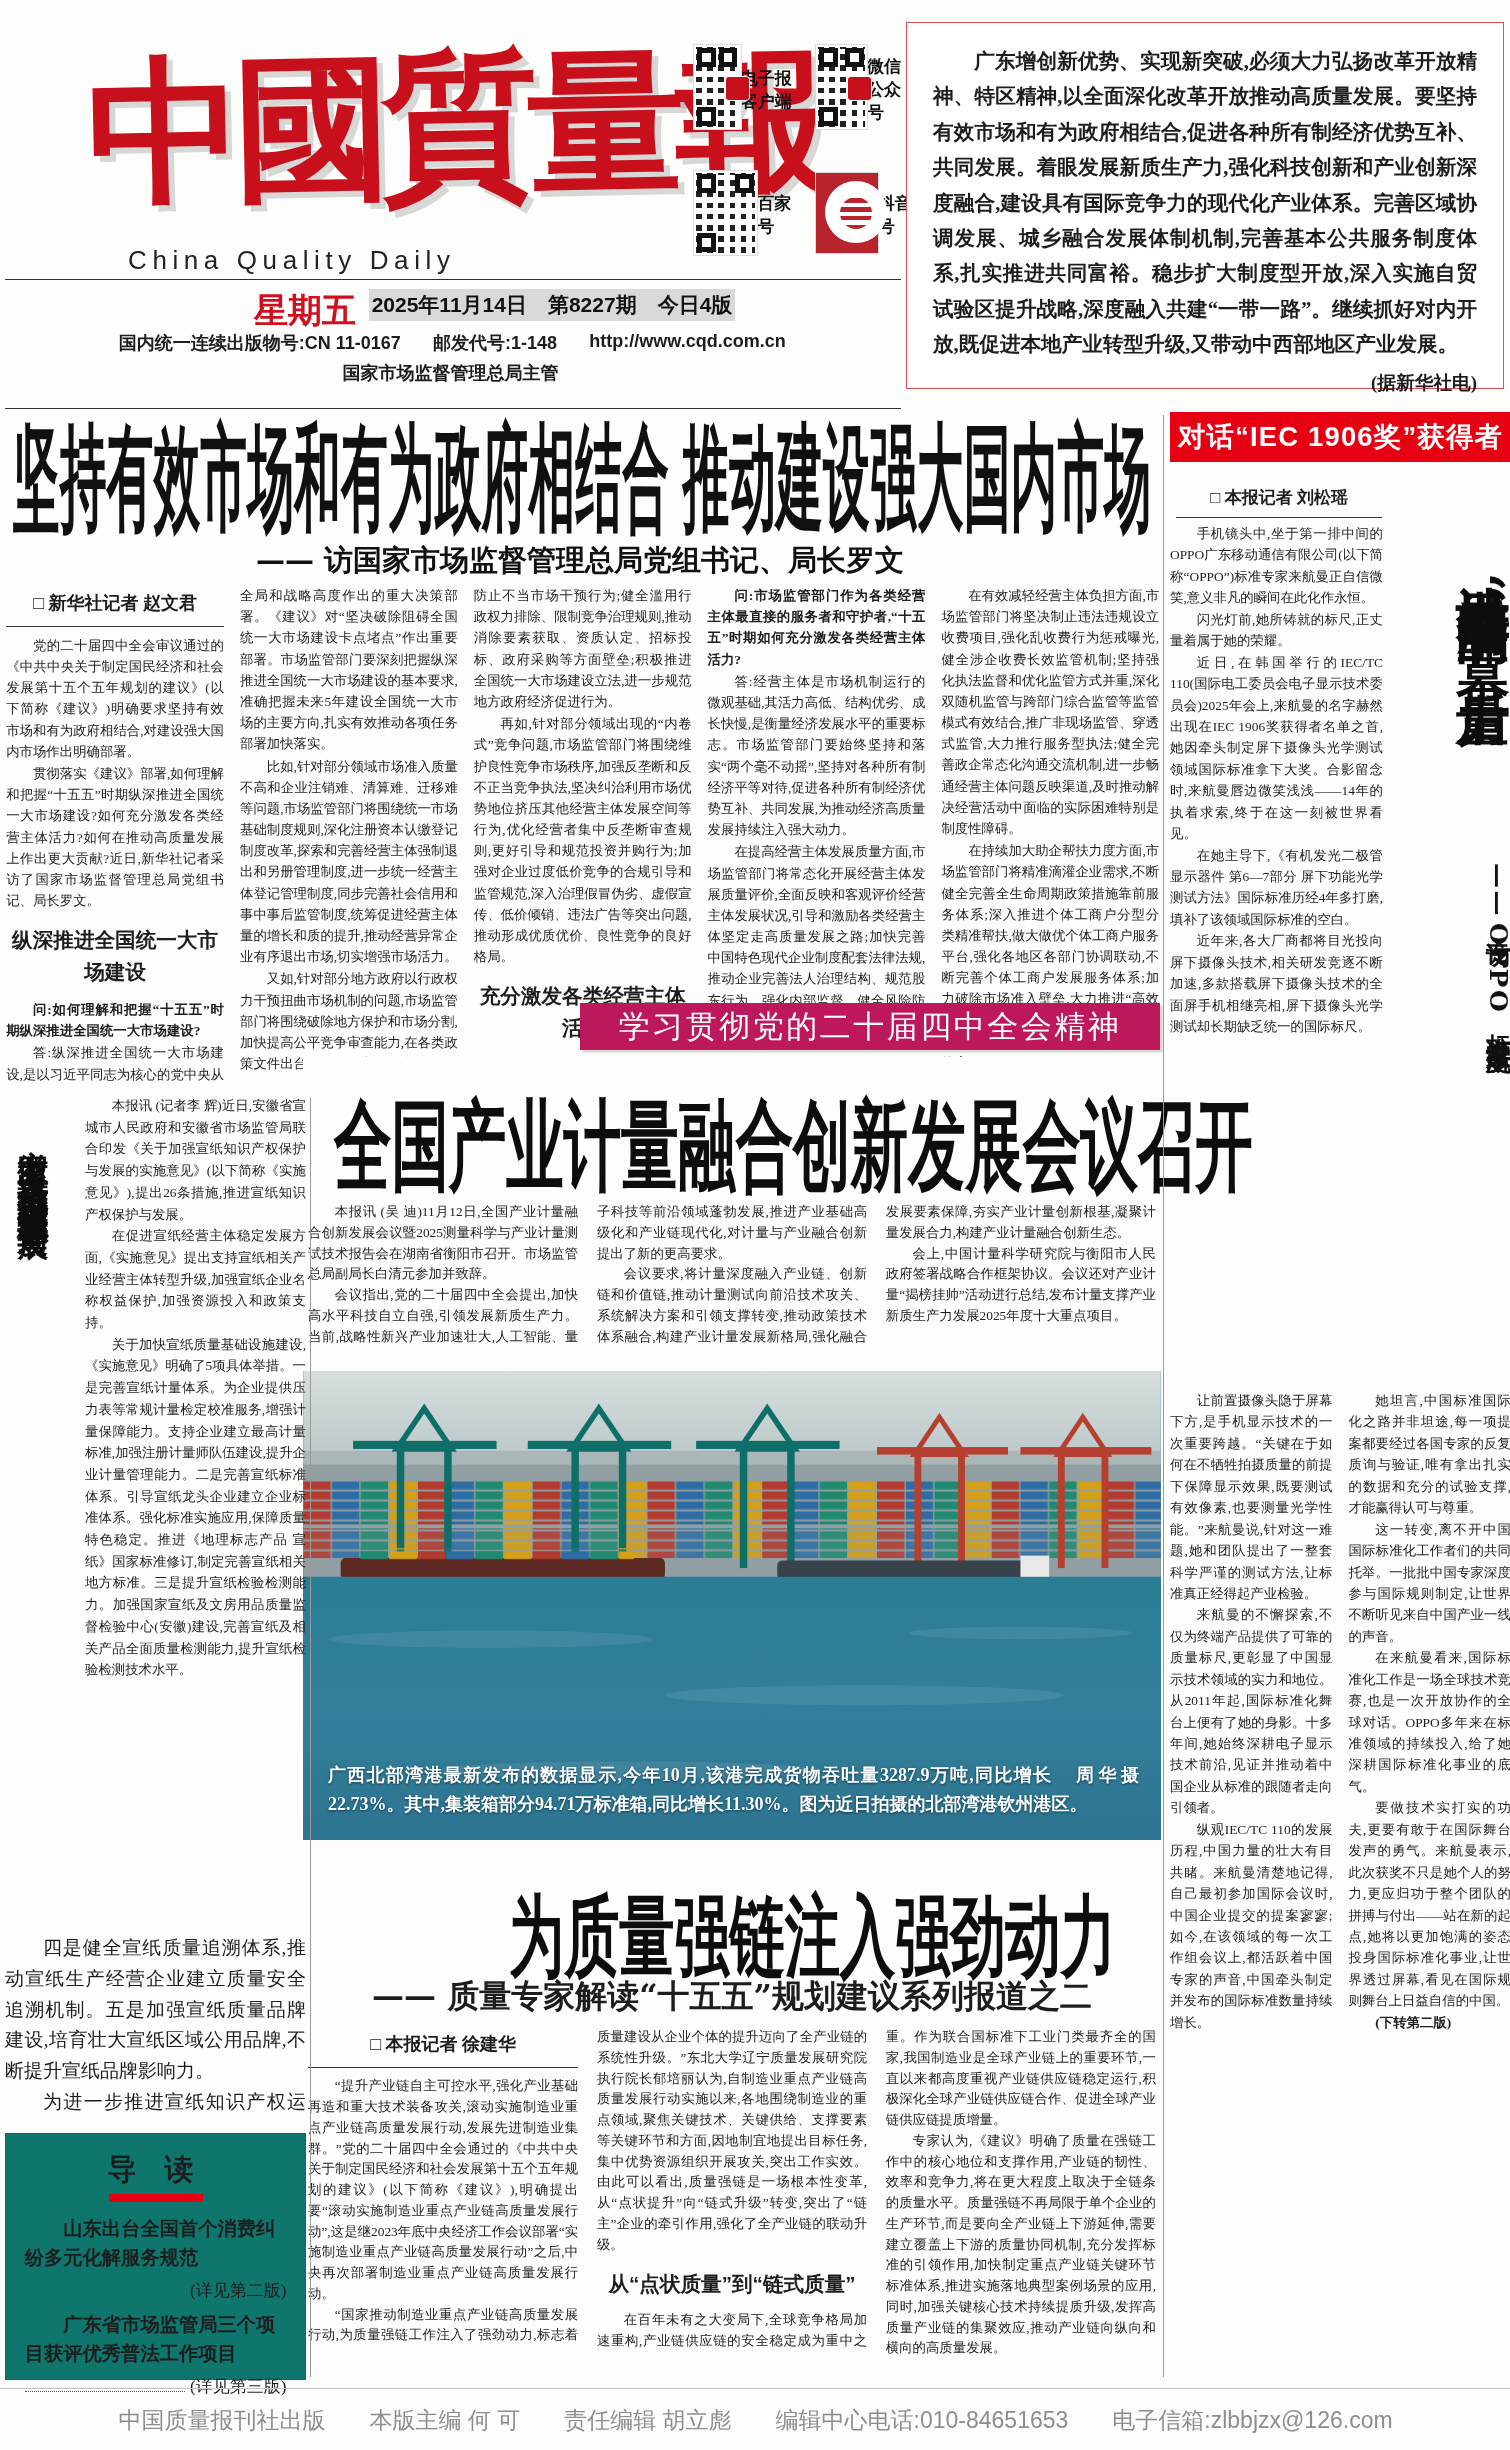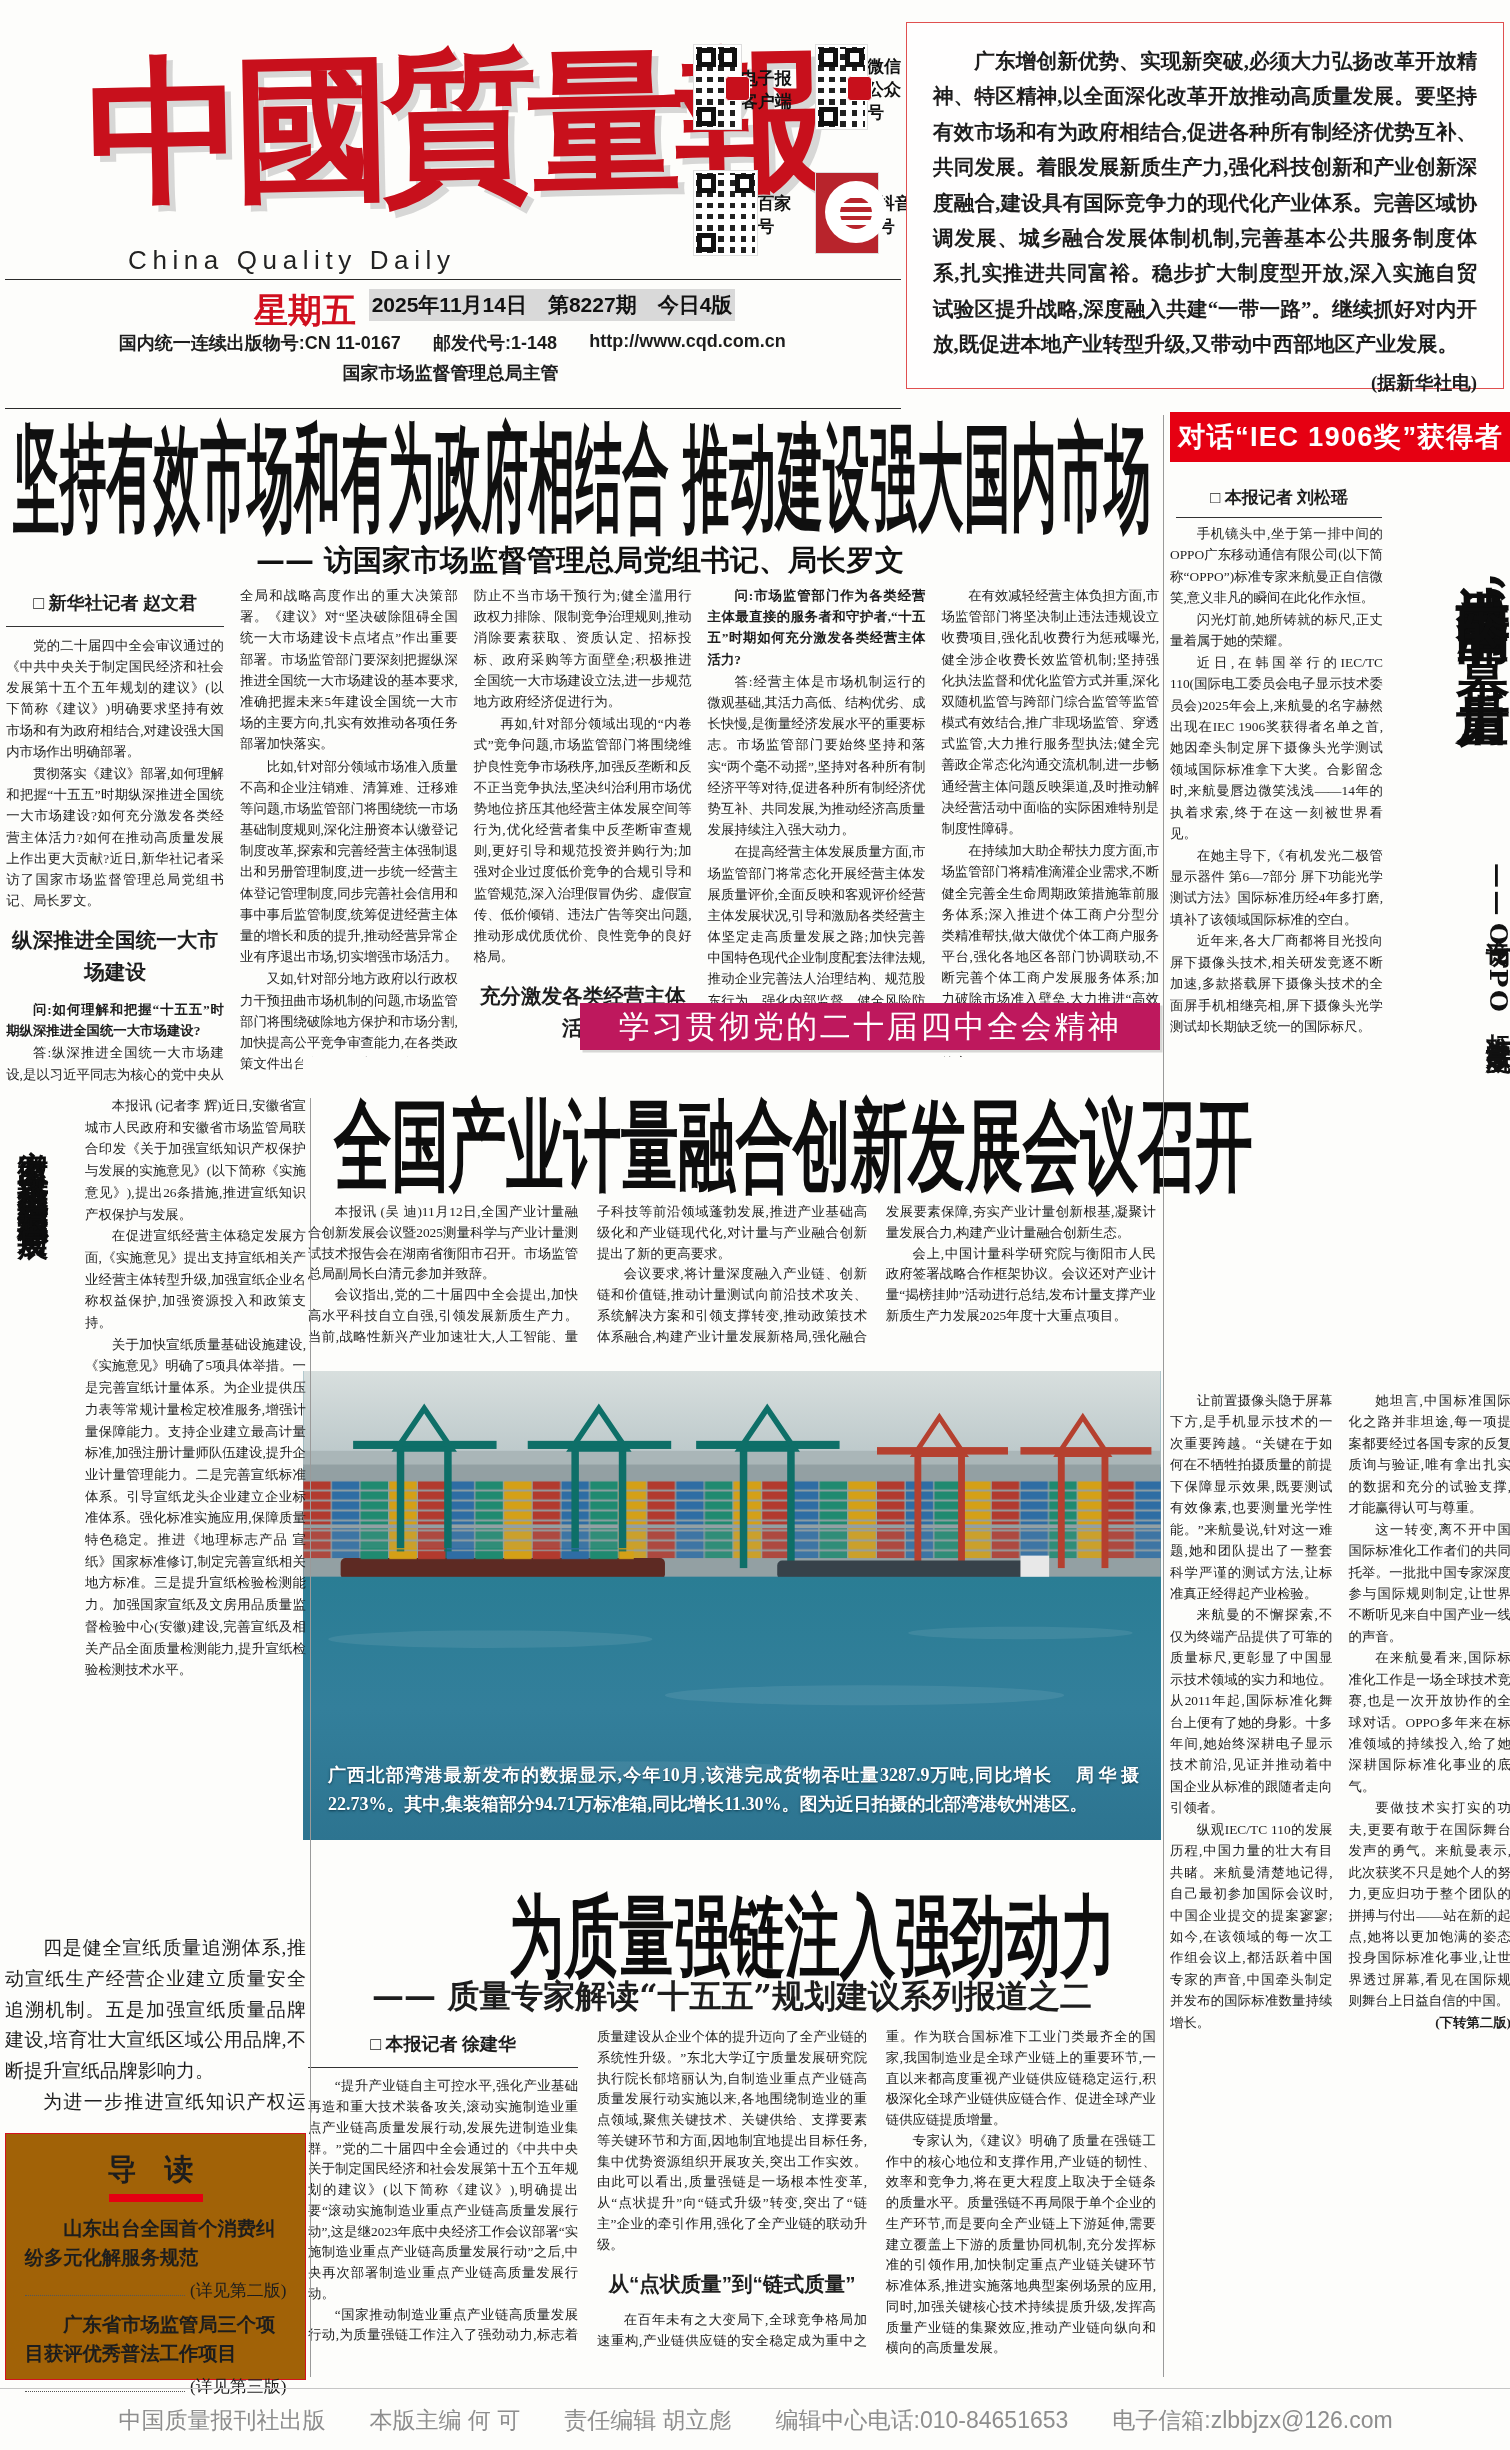--- a/index.html
+++ b/index.html
@@ -94,21 +94,21 @@
   .anhui{left:5px;top:1095px;width:301px;height:1030px;}
   .vtitle{position:absolute;left:7.5px;top:30px;height:805px;writing-mode:vertical-rl;
           font-family:"DejaVu Serif",serif;font-weight:900;font-size:31px;letter-spacing:3.7px;color:#0d0d0d;}
   .anhuicol{position:absolute;left:80px;top:0;width:221px;height:830px;overflow:hidden;
             font-size:13.4px;line-height:1.62;text-align:justify;}
   .anhuicol p,.anhuiwide p{margin:0;text-indent:2em;}
   .anhuiwide{position:absolute;left:0;top:838px;width:301px;height:187px;overflow:hidden;
              font-size:19px;line-height:1.62;text-align:justify;}
 
   
-  .daodu{left:5px;top:2133px;width:301px;height:247px;background:#a16207;border:1.9px solid #d5121e;
+  .daodu{left:5px;top:2133px;width:301px;height:247px;background:#0f766e;border:1.9px solid #d5121e;
          box-sizing:border-box;padding:16px 18.7px;}
   .daodu .dt{text-align:center;font-family:"Liberation Sans",sans-serif;font-weight:900;font-size:29px;letter-spacing:10px;}
   .daodu .bar{width:94px;height:8px;background:#e60012;margin:3.7px auto 13.7px auto;}
   .daodu .item{font-size:19.3px;font-weight:700;line-height:1.5;text-indent:2em;font-family:"DejaVu Serif",serif;}
   .daodu .ref{display:flex;align-items:baseline;font-size:17px;margin:6.2px 0 8.7px 0;}
   .daodu .dots{flex:1;border-bottom:1.9px dotted #555;margin:0 5px 5px 0;}
 
   
   .sidebar{left:1170px;top:412px;width:341px;height:1968px;}
   .sbanner{width:341px;height:50px;background:#e60012;color:#fff;display:flex;align-items:center;justify-content:center;
@@ -364,21 +364,21 @@
       <div class="svsub">——专访OPPO标准专家来航曼</div>
     </div>
     <div class="scol2">
       <p>让前置摄像头隐于屏幕下方,是手机显示技术的一次重要跨越。“关键在于如何在不牺牲拍摄质量的前提下保障显示效果,既要测试有效像素,也要测量光学性能。”来航曼说,针对这一难题,她和团队提出了一整套科学严谨的测试方法,让标准真正经得起产业检验。</p>
       <p>来航曼的不懈探索,不仅为终端产品提供了可靠的质量标尺,更彰显了中国显示技术领域的实力和地位。从2011年起,国际标准化舞台上便有了她的身影。十多年间,她始终深耕电子显示技术前沿,见证并推动着中国企业从标准的跟随者走向引领者。</p>
       <p>纵观IEC/TC 110的发展历程,中国力量的壮大有目共睹。来航曼清楚地记得,自己最初参加国际会议时,中国企业提交的提案寥寥;如今,在该领域的每一次工作组会议上,都活跃着中国专家的声音,中国牵头制定并发布的国际标准数量持续增长。</p>
       <p>她坦言,中国标准国际化之路并非坦途,每一项提案都要经过各国专家的反复质询与验证,唯有拿出扎实的数据和充分的试验支撑,才能赢得认可与尊重。</p>
       <p>这一转变,离不开中国国际标准化工作者们的共同托举。一批批中国专家深度参与国际规则制定,让世界不断听见来自中国产业一线的声音。</p>
       <p>在来航曼看来,国际标准化工作是一场全球技术竞赛,也是一次开放协作的全球对话。OPPO多年来在标准领域的持续投入,给了她深耕国际标准化事业的底气。</p>
       <p>要做技术实打实的功夫,更要有敢于在国际舞台发声的勇气。来航曼表示,此次获奖不只是她个人的努力,更应归功于整个团队的拼搏与付出——站在新的起点,她将以更加饱满的姿态投身国际标准化事业,让世界透过屏幕,看见在国际规则舞台上日益自信的中国。</p>
-      <p style="text-align:right;font-weight:700;">(下转第二版)</p>
+      <p style="font-weight:700;">(下转第二版)</p>
     </div>
   </div>
 
   <div class="abs vrule" style="left:1163px;top:415px;height:1962px;"></div>
   <div class="abs vrule" style="left:310px;top:1098px;height:1279px;"></div>
   <div class="abs hr-bottom"></div>
 
   <div class="abs footer">
     <span>中国质量报刊社出版</span>
     <span>本版主编  何 可</span>

